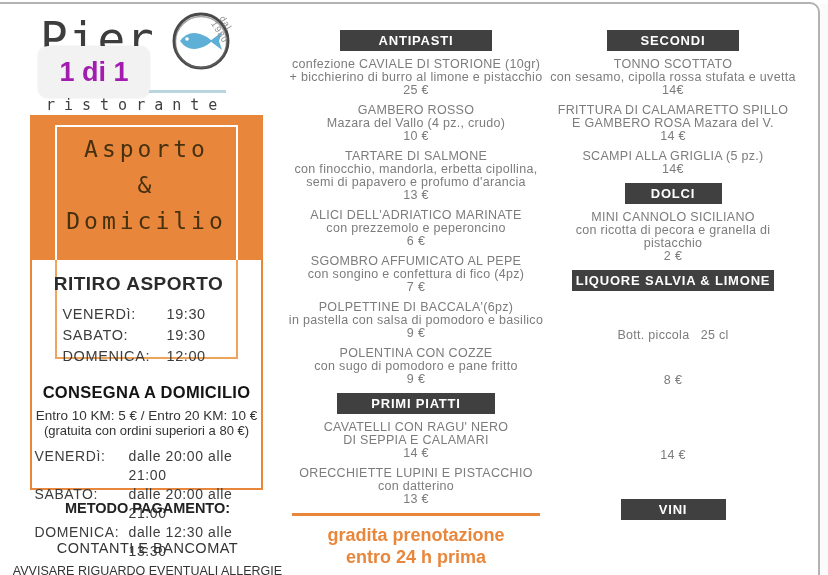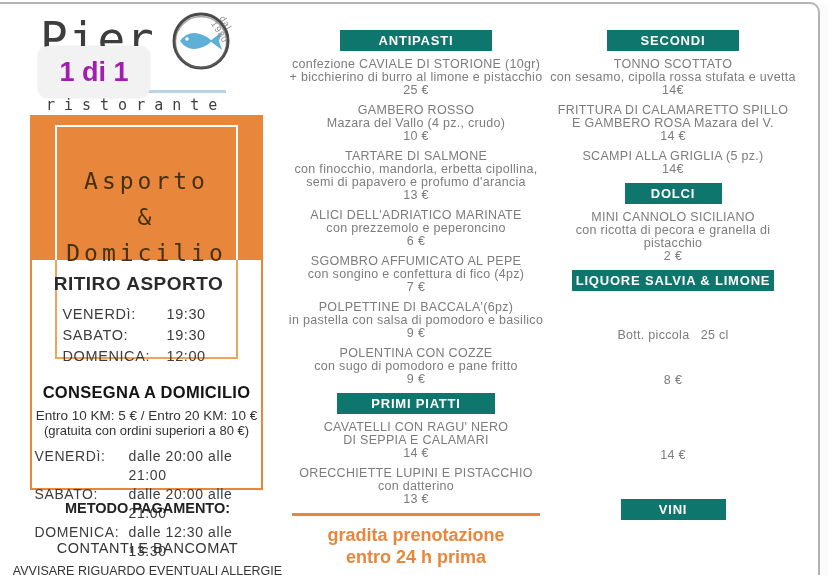--- a/index.html
+++ b/index.html
@@ -25,21 +25,21 @@
   .page-pill{position:absolute;left:38px;top:46px;width:112px;height:52px;background:#f2f2f2;
     border-radius:10px;display:flex;align-items:center;justify-content:center;
     font-size:27px;font-weight:bold;color:#a21caf;box-shadow:0 0 0 1px rgba(0,0,0,0.03);z-index:5;}
 
   
   .left-frame{position:absolute;left:30px;top:115px;width:233px;height:375px;
     border:2px solid #E8873B;box-sizing:border-box;}
   .orange-head{position:absolute;left:0;top:0;right:0;height:143px;background:#E8873B;}
   .asporto-title{position:absolute;left:0;right:0;top:14px;text-align:center;
     font-family:"DejaVu Sans Mono",monospace;font-size:23px;line-height:36px;
-    color:#45300f;letter-spacing:4px;margin-top:32px;}
+    color:#45300f;letter-spacing:4px;}
   .inner-top{position:absolute;left:23px;top:8px;width:183px;height:135px;box-sizing:border-box;
     border:2px solid #ffffff;border-bottom:none;}
   .inner-bottom{position:absolute;left:23px;top:143px;width:183px;height:99px;box-sizing:border-box;
     border:2px solid #efa45c;border-top:none;}
   .ritiro{position:absolute;left:0;right:16px;top:156px;text-align:center;}
   .ritiro-title{font-size:19px;font-weight:bold;color:#2b2b2b;letter-spacing:.5px;}
   .sched{margin-top:9px;display:flex;flex-direction:column;align-items:center;}
   .sched-row{display:flex;font-size:14.5px;color:#3c3c3c;line-height:21px;letter-spacing:.6px;}
   .ritiro .sched-row .d{width:104px;text-align:left;}
   .ritiro .sched-row .t{width:48px;text-align:left;}
@@ -54,21 +54,21 @@
 
   .metodo{position:absolute;left:5px;top:500px;width:285px;text-align:center;}
   .metodo-title{font-size:14.5px;font-weight:bold;color:#222;}
   .metodo-line{margin-top:24px;font-size:14.5px;color:#333;letter-spacing:.5px;}
   .allergie1{margin-top:8px;font-size:12.5px;color:#333;}
   .allergie2{font-size:11.5px;color:#333;}
 
   
   .col-mid{position:absolute;left:288px;top:30px;width:256px;text-align:center;}
   .col-right{position:absolute;left:550px;top:30px;width:246px;text-align:center;}
-  .banner{display:inline-block;background:#0f766e;color:#fff;font-weight:bold;font-size:13px;
+  .banner{display:inline-block;background:#404040;color:#fff;font-weight:bold;font-size:13px;
     letter-spacing:.8px;line-height:21px;margin-bottom:7px;}
   .b-antipasti{width:152px;} .b-primi{width:158px;} .b-secondi{width:132px;}
   .b-dolci{width:97px;} .b-liquore{width:202px;} .b-vini{width:105px;}
   .mi{margin-bottom:7px;font-size:12.5px;line-height:13px;color:#7c7c7c;letter-spacing:.3px;}
   .mi .nm,.mi .ds,.mi .pr{display:block;}
   .liq .mi{line-height:15px;margin-bottom:0;white-space:pre-wrap;}
   .liq{margin-bottom:6px;}
 
   .rule{height:3px;background:#E8873B;margin:2px 4px 8px 4px;}
   .prenota{font-size:18px;line-height:22px;font-weight:bold;color:#E8873B;}

